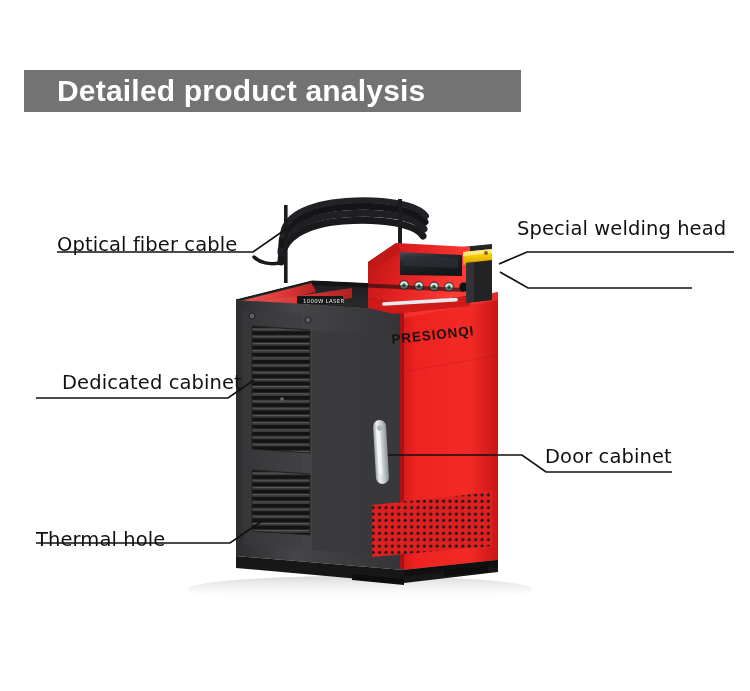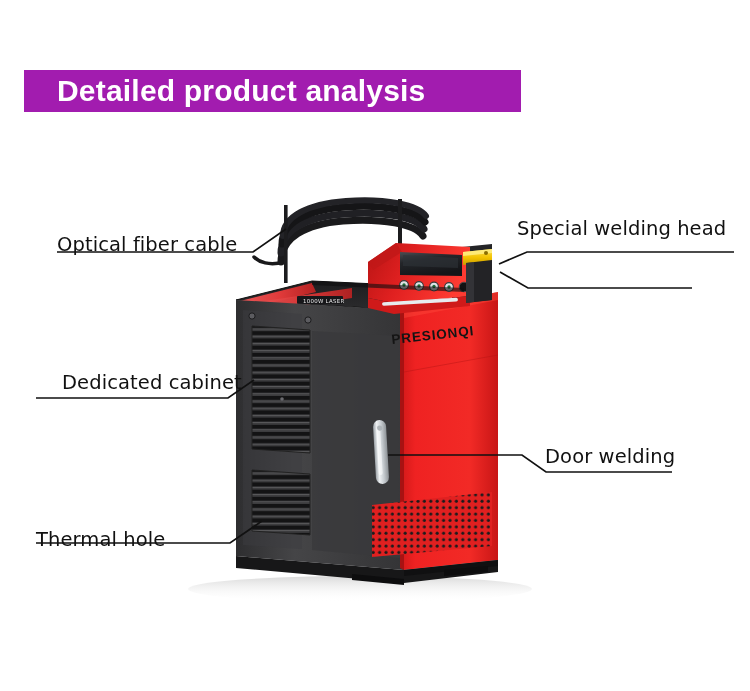--- a/index.html
+++ b/index.html
@@ -10,21 +10,21 @@
     overflow:hidden;
     position:relative;
   }
   #stage{position:absolute;left:0;top:0;width:750px;height:691px;}
 
   
   .banner{
     position:absolute;
     left:24px; top:70px;
     width:497px; height:42px;
-    background:#a21caf;
+    background:#737373;
     display:flex; align-items:center;
   }
   .banner-text{
     color:#ffffff;
     font-size:30px;
     font-weight:bold;
     letter-spacing:0.2px;
     margin-left:33px;
     font-family:"Liberation Sans", sans-serif;
     white-space:nowrap;
@@ -239,15 +239,15 @@
 
   <div class="label" style="left:57px; top:225px;margin-top:8px;">Optical fiber cable</div>
 
   <div class="label" style="left:36px; top:371px;margin-left:26px;">Dedicated cabinet</div>
 
   <div class="label" style="left:36px; top:528px;">Thermal hole</div>
 
   <div class="label" style="left:517px; top:217px;">Special welding head</div>
 
 
-  <div class="label" style="left:545px; top:445px;">Door welding</div>
+  <div class="label" style="left:545px; top:445px;">Door cabinet</div>
 
 </div>
 
 </body></html>

